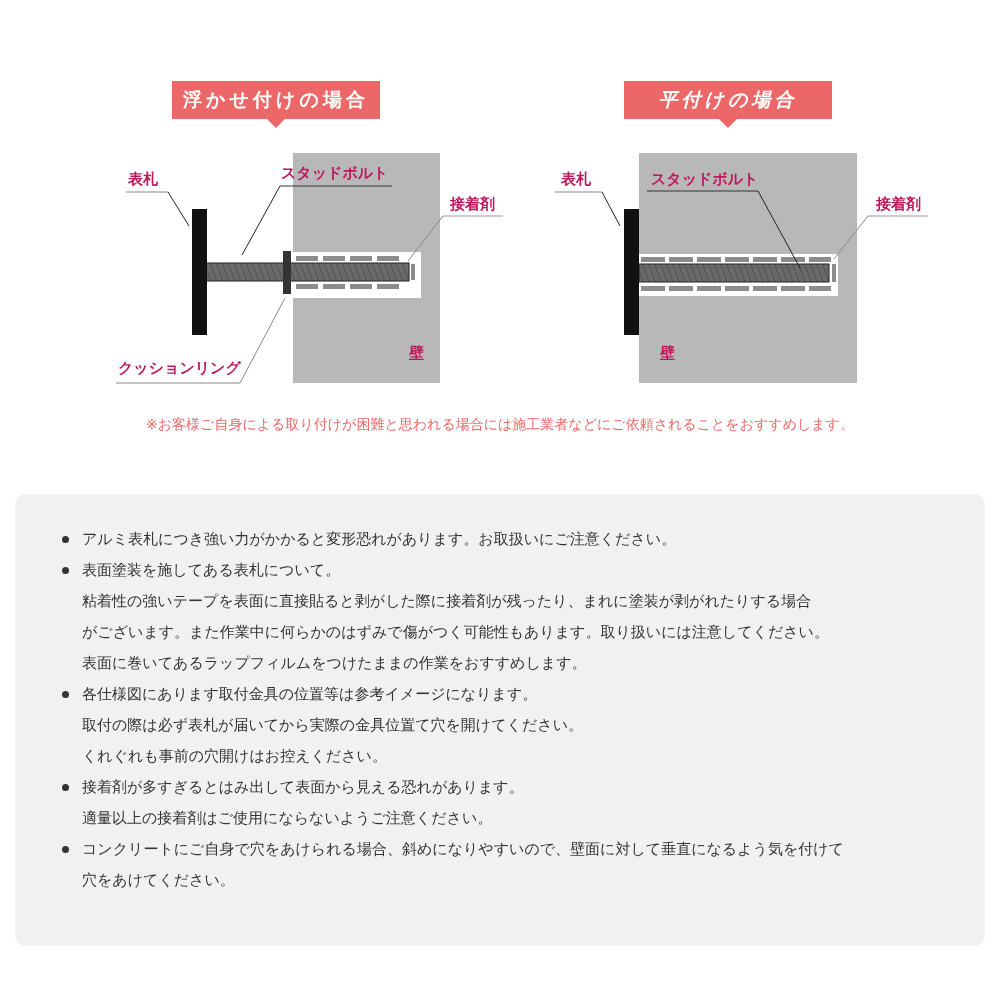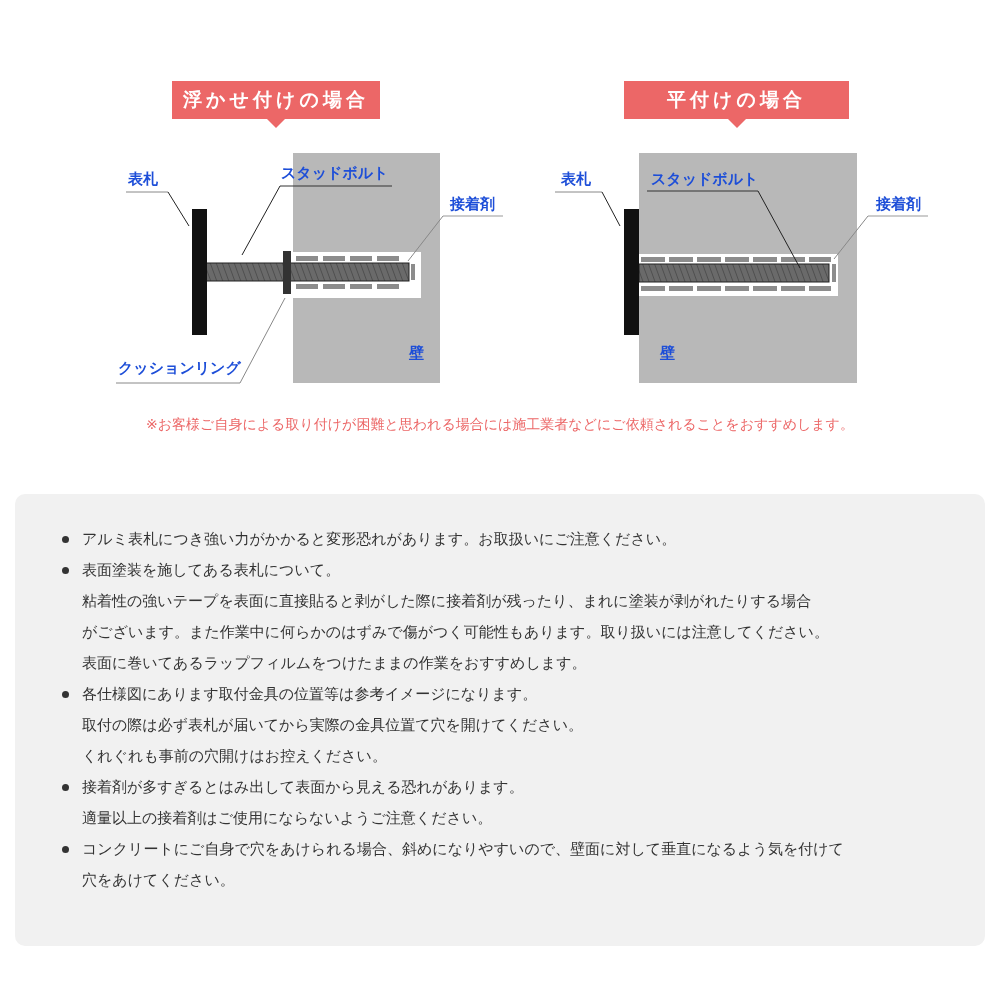--- a/index.html
+++ b/index.html
@@ -2,37 +2,37 @@
 <html><head>
 <meta charset="utf-8">
 <style>
   html, body { margin:0; padding:0; }
   body { width:1000px; height:1000px; background:#ffffff; position:relative; overflow:hidden;
          font-family: "DejaVu Sans", "Liberation Sans", sans-serif; color:#333; }
   .banner { position:absolute; height:38px; background:#ec6767; color:#fff; font-weight:bold;
             font-size:19px; letter-spacing:4px; display:flex; align-items:center; justify-content:center;margin-top:8px; }
   .banner::after { content:""; position:absolute; left:50%; bottom:-9px; margin-left:-9px;
             border-left:9px solid transparent; border-right:9px solid transparent; border-top:9px solid #ec6767; }
-  .lbl { position:absolute; font-size:15px; font-weight:bold; color:#1d4ed8; white-space:nowrap; }
+  .lbl { position:absolute; font-size:15px; font-weight:bold; color:#be185d; white-space:nowrap; }
   .wall { position:absolute; background:#b8b8b8; }
   .note { position:absolute; left:0; width:1000px; top:410px; text-align:center; color:#ec6767; font-size:14px;margin-top:6px; }
   .panel { position:absolute; left:15px; top:494px; width:970px; height:452px; background:#f1f1f1; border-radius:10px; }
   .list { position:absolute; left:60px; top:524px; width:900px; margin:0; padding:0; list-style:none; }
   .list li { position:relative; padding-left:22px; font-size:15px; line-height:31px; color:#333; }
   .list li::before { content:""; position:absolute; left:2px; top:12px; width:7px; height:7px; border-radius:50%; background:#333; }
   .list li .line { display:block; }
   svg { position:absolute; left:0; top:0; }
 </style>
 </head>
 <body>
 
 <div class="banner" style="left:172px; top:73px; width:208px;">
   <span>浮かせ付けの場合</span>
 </div>
-<div class="banner" style="left:624px; top:73px; width:225px;">
+<div class="banner" style="left:624px; top:73px; width:208px;font-style:italic;">
   <span>平付けの場合</span>
 </div>
 
 <div class="wall" style="left:293px; top:153px; width:147px; height:230px;"></div>
 <div class="wall" style="left:639px; top:153px; width:218px; height:230px;"></div>
 
 <svg width="1000" height="420">
   <defs>
     <pattern id="thread" width="6" height="20" patternUnits="userSpaceOnUse" patternTransform="skewX(20)">
       <rect width="6" height="20" fill="#6a6a6a"></rect>

